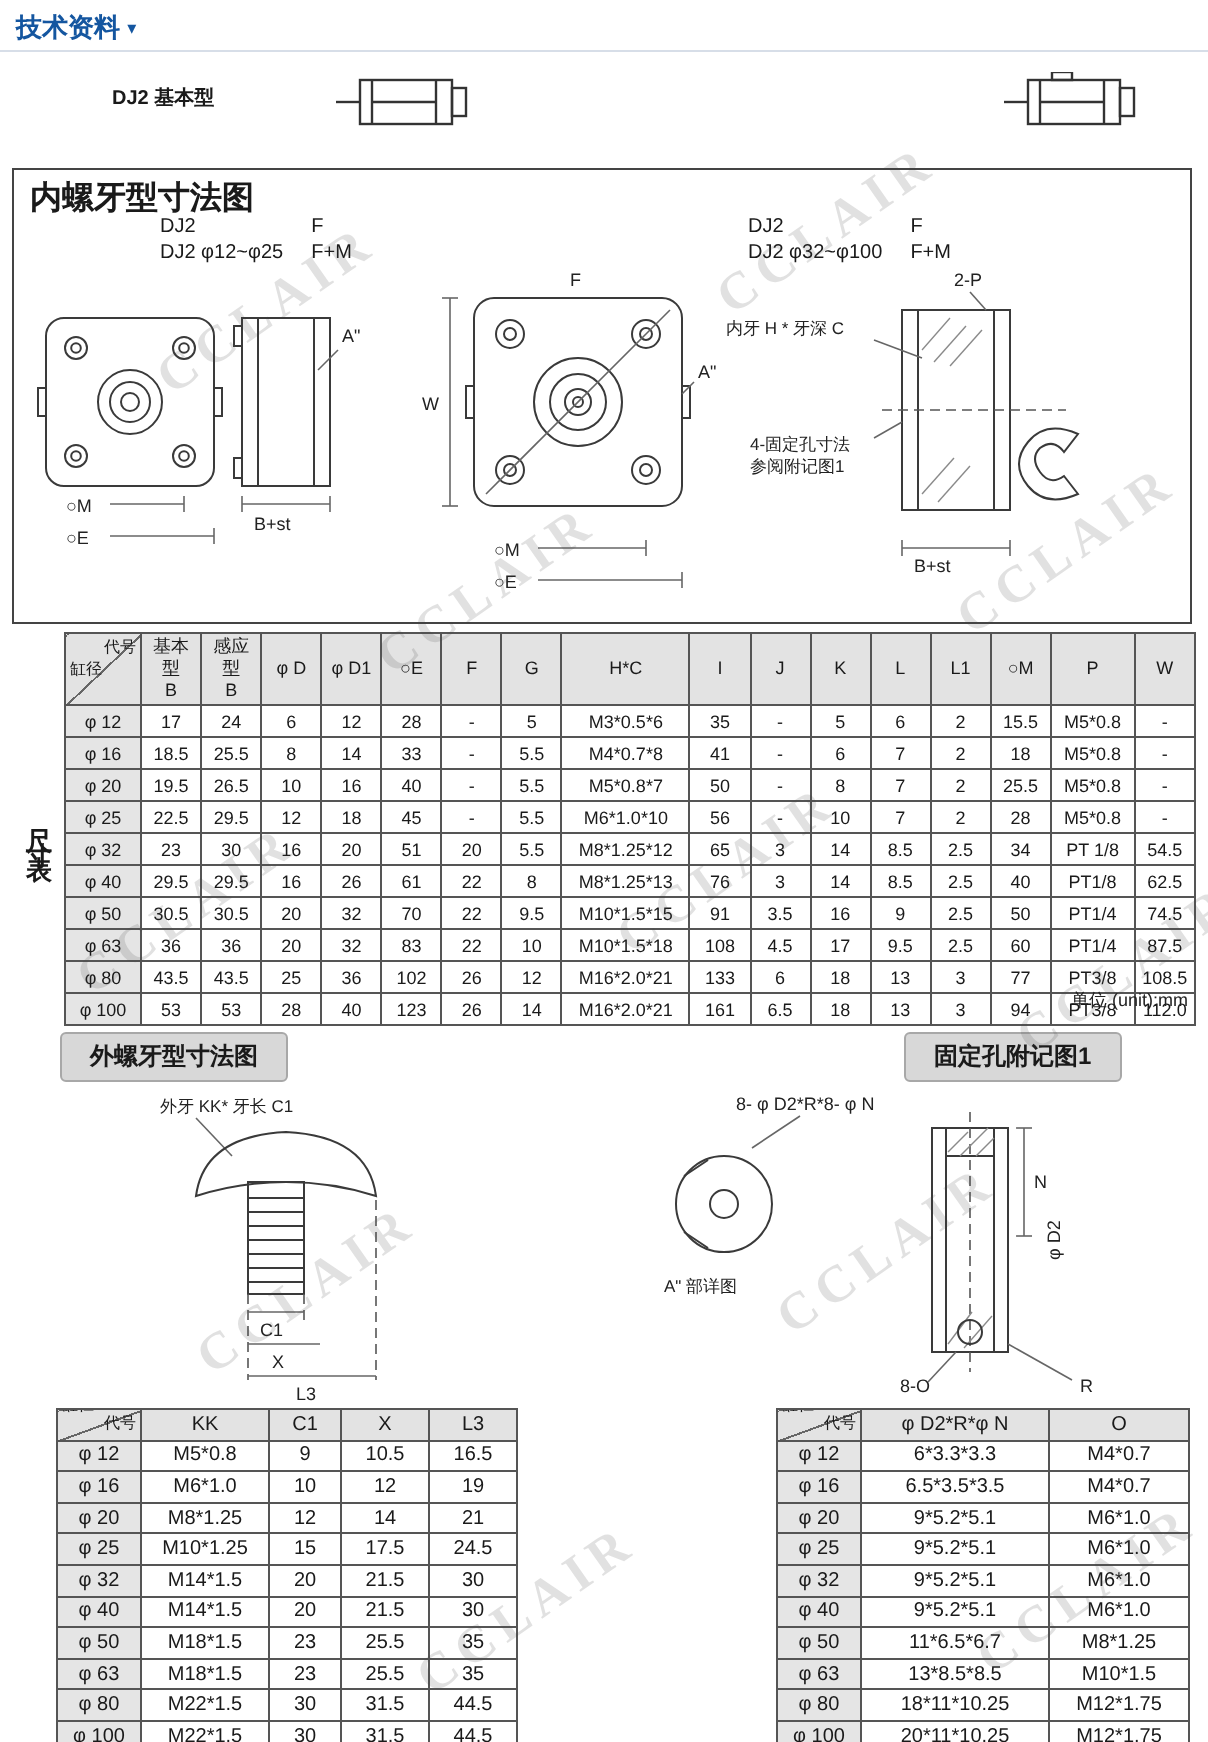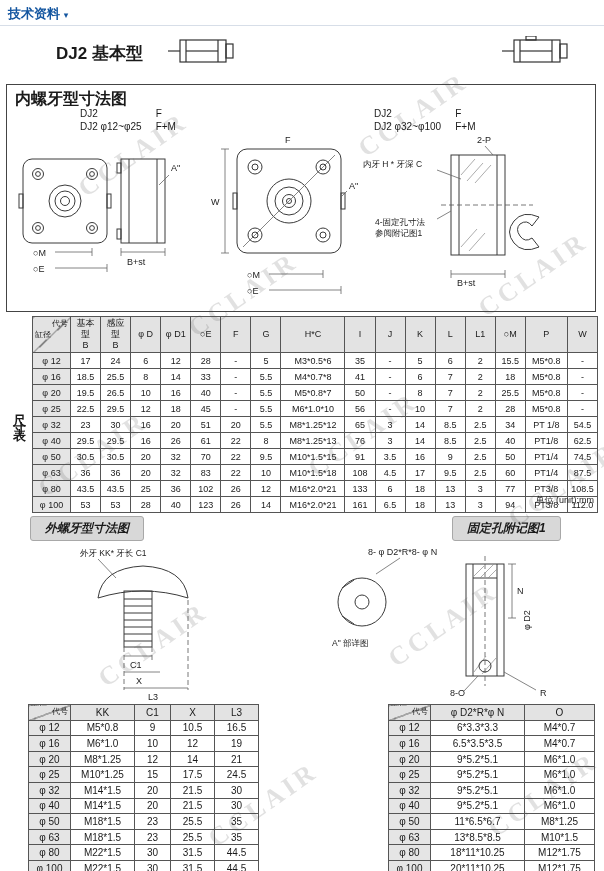--- a/index.html
+++ b/index.html
@@ -7,21 +7,21 @@
     position:relative; width:604px; height:871px; margin:0 auto;
     background:#ffffff; overflow:hidden;
     font-family:"Liberation Sans","DejaVu Sans",sans-serif; color:#1a1a1a;
   }
   
   .nav { position:absolute; left:8px; top:5px; font-size:13px; font-weight:bold; color:#1456a0; cursor:pointer; }
   .nav .caret { font-size:9px; vertical-align:middle; }
   .top-rule { position:absolute; left:0; top:25px; width:604px; border-top:1px solid #d7dee8; }
 
   
-  .product-title { position:absolute; font-size:17px; font-weight:bold; white-space:nowrap; }
+  .product-title { position:absolute; font-size:10px; font-weight:bold; white-space:nowrap; }
   .pt-left  { left:56px;  top:42px; }
   .pt-right { left:292px; top:42px; }
   .cyl-icon { position:absolute; width:66px; height:30px; }
   .ci-left  { left:168px; top:36px; }
   .ci-right { left:502px; top:36px; }
 
   
   .main-box { position:absolute; left:6px; top:84px; width:590px; height:228px; border:1px solid #444; box-sizing:border-box; }
   .box-title { position:absolute; left:8px; top:4px; font-size:16px; font-weight:bold; }
   .variant { position:absolute; display:flex; gap:14px; font-size:10px; line-height:13px;margin-left:15px; }
@@ -48,21 +48,21 @@
                 writing-mode:vertical-rl; text-orientation:upright;
                 font-size:13px; font-weight:bold; letter-spacing:7px; }
   .size-tbl { width:566px; font-size:9px; }
   .size-tbl thead th { height:26px; line-height:11px; }
   .size-tbl tbody th, .size-tbl tbody td { height:13px; }
 
   .unit-note { position:absolute; right:10px; top:494px; font-size:9px; color:#222;margin-left:41px; }
 
   
   .sec-title { position:absolute; top:516px; background:#d8d8d8; border:1px solid #a8a8a8; border-radius:3px;
-               font-size:12px; font-weight:bold; padding:3px 14px;font-style:italic; }
+               font-size:12px; font-weight:bold; padding:3px 14px; }
   .sec-left  { left:30px; }
   .sec-right { left:452px; }
 
   
   .drw { position:absolute; }
   .drw rect, .drw circle, .drw path, .drw line, .drw polyline, .drw ellipse
        { fill:none; stroke:#3a3a3a; stroke-width:1; }
   .drw .dim  { stroke:#666; stroke-width:0.8; }
   .drw .dash { stroke-dasharray:5 3; stroke-width:0.8; stroke:#555; }
   .drw .hatch{ stroke:#8a8a8a; stroke-width:0.7; }

